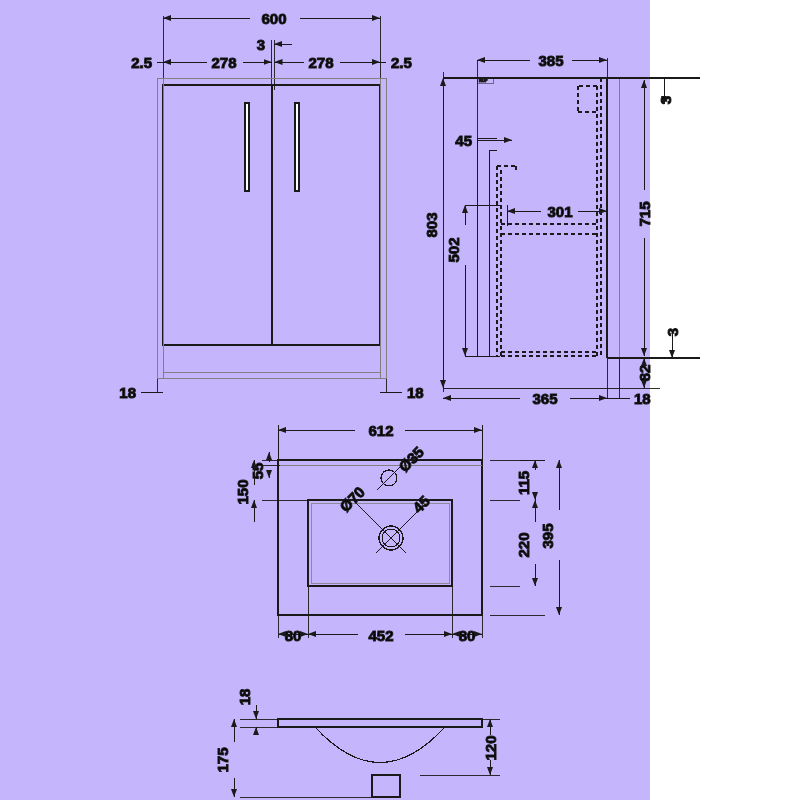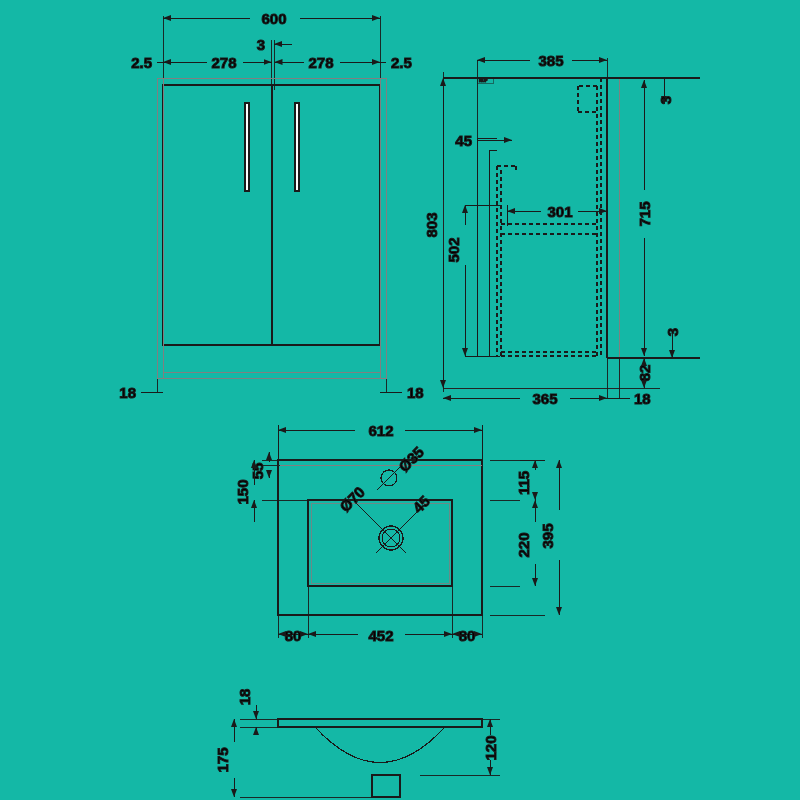--- a/index.html
+++ b/index.html
@@ -1,18 +1,18 @@
 <!DOCTYPE html>
 <html><head>
 <meta charset="utf-8">
 <style>
   html,body{margin:0;padding:0;background:#ffffff;}
   body{width:800px;height:800px;overflow:hidden;
        font-family:"Liberation Sans","DejaVu Sans",sans-serif;}
-  #sheet{position:relative;width:800px;height:800px;background:#14b8a6;}
+  #sheet{position:relative;width:650px;height:800px;background:#c4b5fd;}
   svg{display:block;}
   .dimtext{font-family:"Liberation Sans","DejaVu Sans",sans-serif;
            font-size:15px;font-weight:bold;fill:#000;}
   .tiny{font-family:"Liberation Sans","DejaVu Sans",sans-serif;
            font-size:4px;font-weight:bold;fill:#222;}
 </style>
 </head>
 <body>
 
 <div id="sheet">

